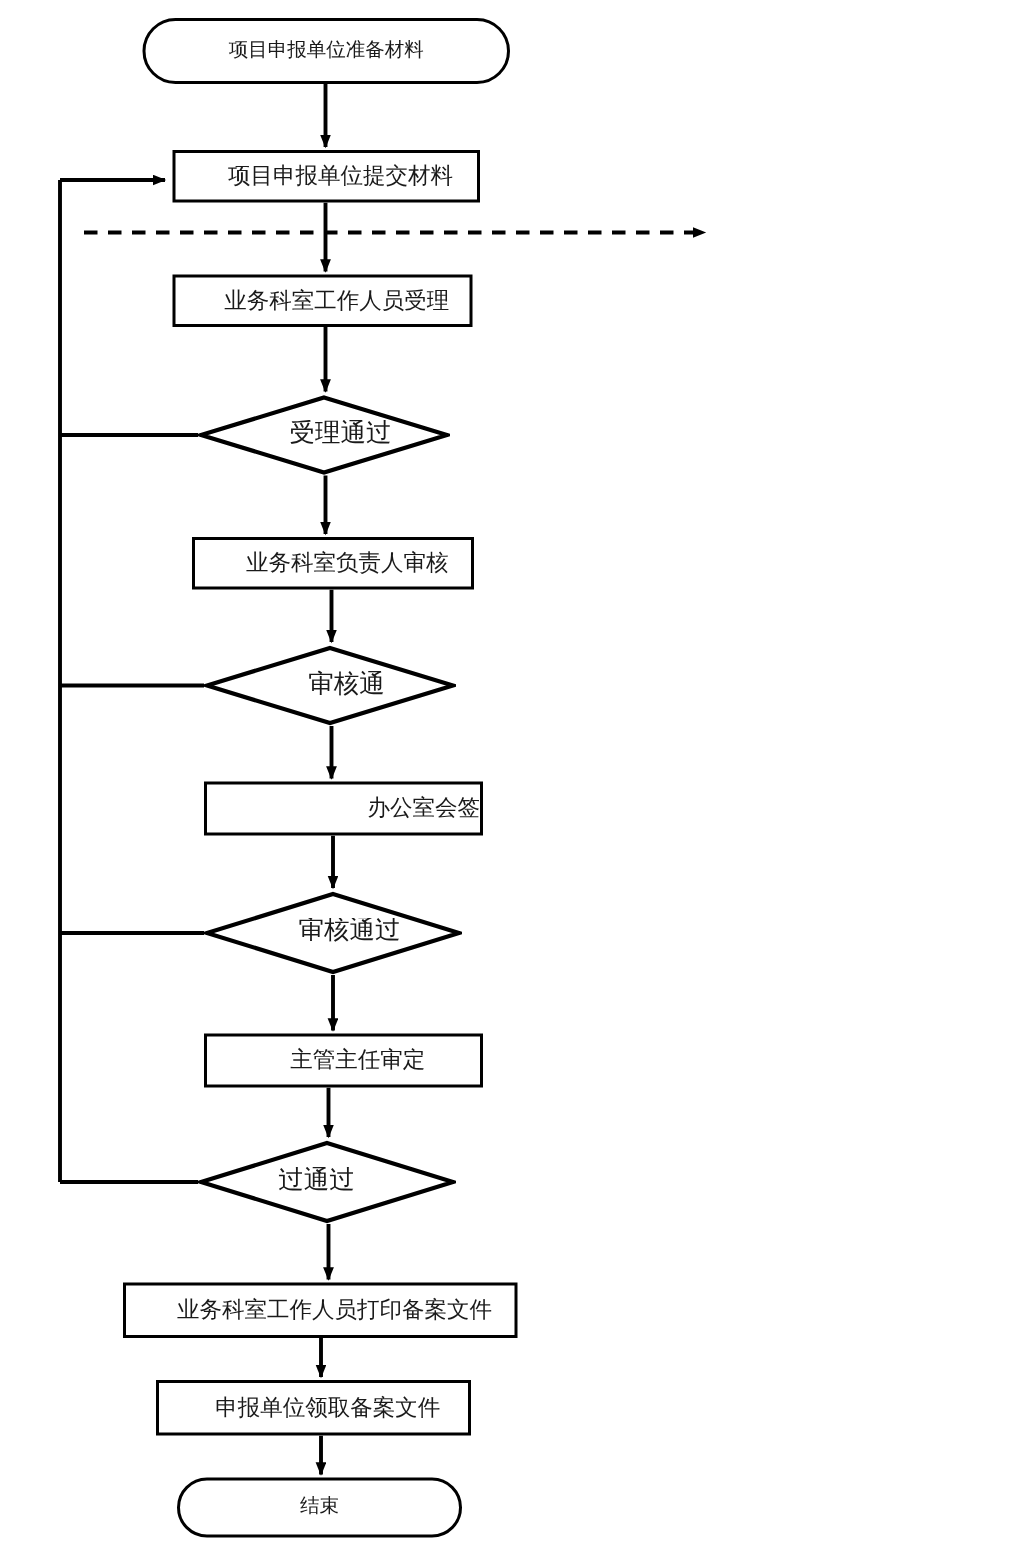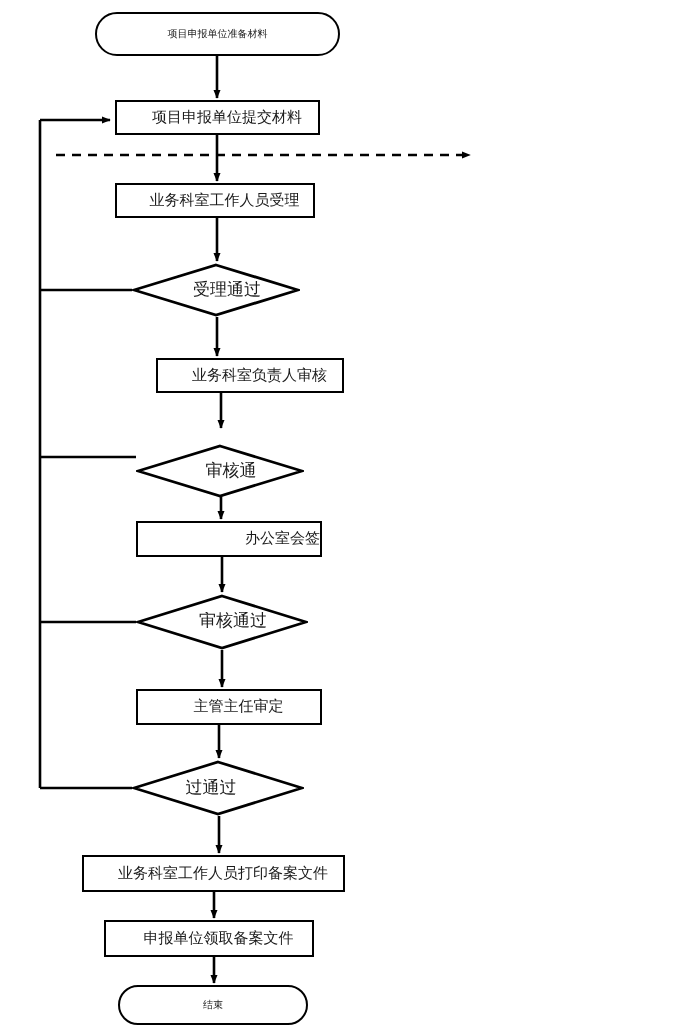--- a/index.html
+++ b/index.html
@@ -33,21 +33,21 @@
     justify-content: center;
     background: #ffffff;
     color: #1a1a1a;
     text-align: center;
     line-height: 1.15;
     white-space: nowrap;
   }
   .terminator {
     border: 2px solid #000000;
     border-radius: 999px;
-    font-size: 10px;
+    font-size: 13px;
   }
   .process {
     border: 2px solid #000000;
     font-size: 15px;
     padding-left: 19px;
   }
   .decision {
     background: transparent;
     border: none;
     font-size: 17px;
@@ -139,25 +139,25 @@
     <span>业务科室工作人员受理</span>
   </div>
 
   <div class="node decision" style="left:132px; top:263px; width:168px; height:54px;">
     <svg class="dec-shape" viewBox="0 0 168 54" preserveAspectRatio="none">
       <polygon points="84,2 166,27 84,52 2,27" fill="#ffffff" stroke="#000000" stroke-width="2.8" vector-effect="non-scaling-stroke"></polygon>
     </svg>
     <span class="dec-label">受理通过</span>
   </div>
 
-  <div class="node process" style="left:128px; top:358px; width:188px; height:35px;margin-left:28px;">
+  <div class="node process" style="left:128px; top:358px; width:188px; height:35px;">
     <span>业务科室负责人审核</span>
   </div>
 
-  <div class="node decision" style="left:136px; top:444px; width:168px; height:54px;">
+  <div class="node decision" style="left:136px; top:430px; width:168px; height:54px;">
     <svg class="dec-shape" viewBox="0 0 168 54" preserveAspectRatio="none">
       <polygon points="84,2 166,27 84,52 2,27" fill="#ffffff" stroke="#000000" stroke-width="2.8" vector-effect="non-scaling-stroke"></polygon>
     </svg>
     <span class="dec-label">审核通</span>
   </div>
 
   <div class="node process" style="left:136px; top:521px; width:186px; height:36px;justify-content:flex-end;">
     <span>办公室会签</span>
   </div>
 

